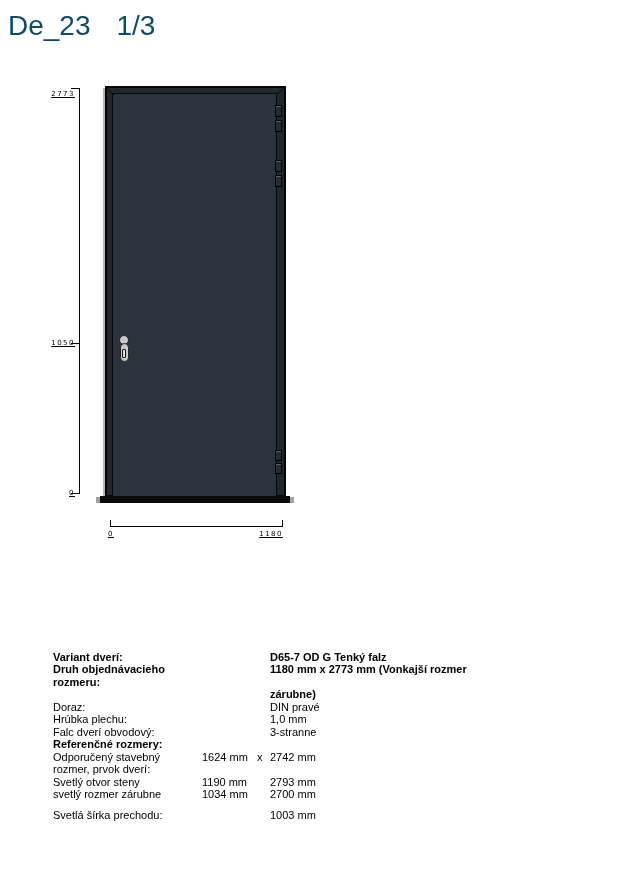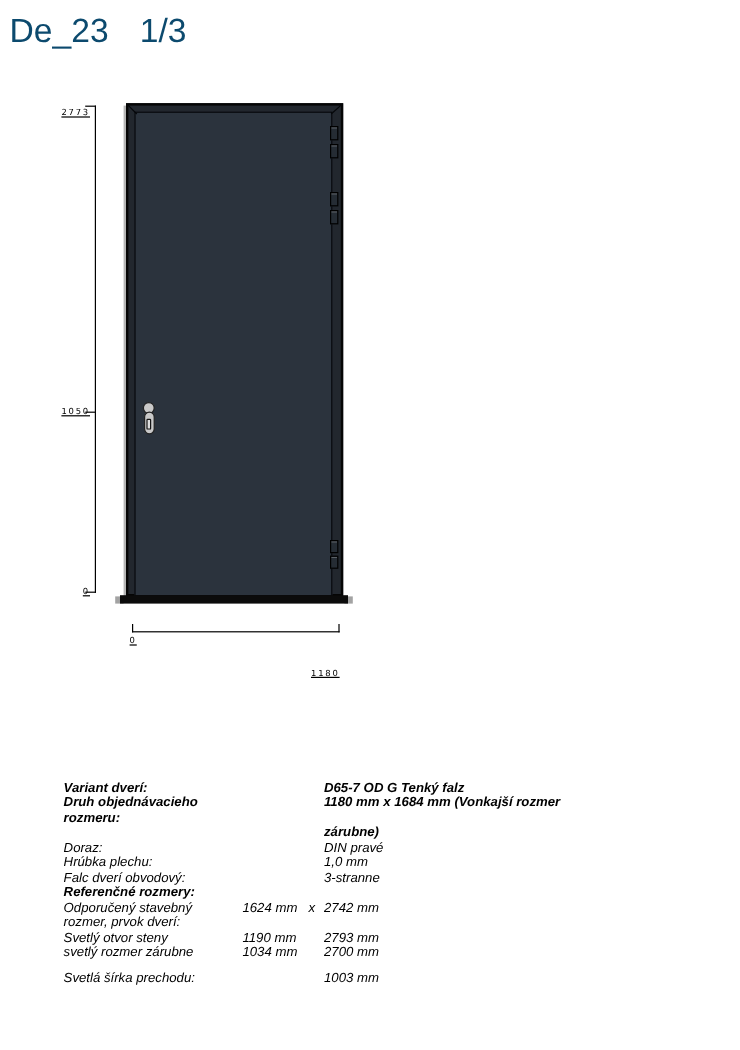--- a/index.html
+++ b/index.html
@@ -48,21 +48,21 @@
   }
   .keyhole{
     left:122px;top:349px;width:4px;height:9px;border:1px solid #151515;
     background:#ddd;border-radius:1px;
   }
   .thr-cap{top:497px;width:7px;height:6px;background:#a3a3a3;}
   .threshold{left:100px;top:496px;width:190px;height:7px;background:#0b0b0b;}
   
   .spec{left:53px;top:651px;width:440px;font-size:11px;}
   .row{display:grid;grid-template-columns:149px 55px 13px auto;line-height:12.45px;}
-  .row span{display:block;font-style:italic;}
+  .row span{display:block;}
   .b{font-weight:bold;}
   .sp{height:9px;}
 </style>
 </head>
 <body>
 
 <div class="abs title">
   <span>De_23</span><span class="pg">1/3</span>
 </div>
 
@@ -94,34 +94,34 @@
 <div class="abs keyhole"></div>
 
 <div class="abs thr-cap" style="left:96px;"></div>
 <div class="abs thr-cap" style="left:287px;"></div>
 <div class="abs threshold"></div>
 
 <div class="abs dimline" style="left:110px;top:526px;width:173px;height:1px;"></div>
 <div class="abs dimline" style="left:110px;top:520px;width:1px;height:7px;"></div>
 <div class="abs dimline" style="left:282px;top:520px;width:1px;height:7px;"></div>
 <div class="abs dimlabel" style="left:108px;top:530px;">0</div>
-<div class="abs dimlabel" style="left:240px;top:530px;width:43px;text-align:right;margin-top:27px;">1180</div>
+<div class="abs dimlabel" style="left:240px;top:530px;width:43px;text-align:right;">1180</div>
 
 <div class="abs spec">
   <div class="row">
     <span class="b">Variant dverí:</span>
       <span></span>
       <span></span>
     <span class="b">D65-7 OD G Tenký falz</span>
   </div>
   <div class="row">
     <span class="b">Druh objednávacieho rozmeru:</span>
       <span></span>
       <span></span>
-    <span class="b">1180 mm x 1684 mm (Vonkajší rozmer</span>
+    <span class="b">1180 mm x 2773 mm (Vonkajší rozmer</span>
   </div>
   <div class="row">
     <span></span>
       <span></span>
       <span></span>
     <span class="b">zárubne)</span>
   </div>
   <div class="row">
     <span>Doraz:</span>
       <span></span>

